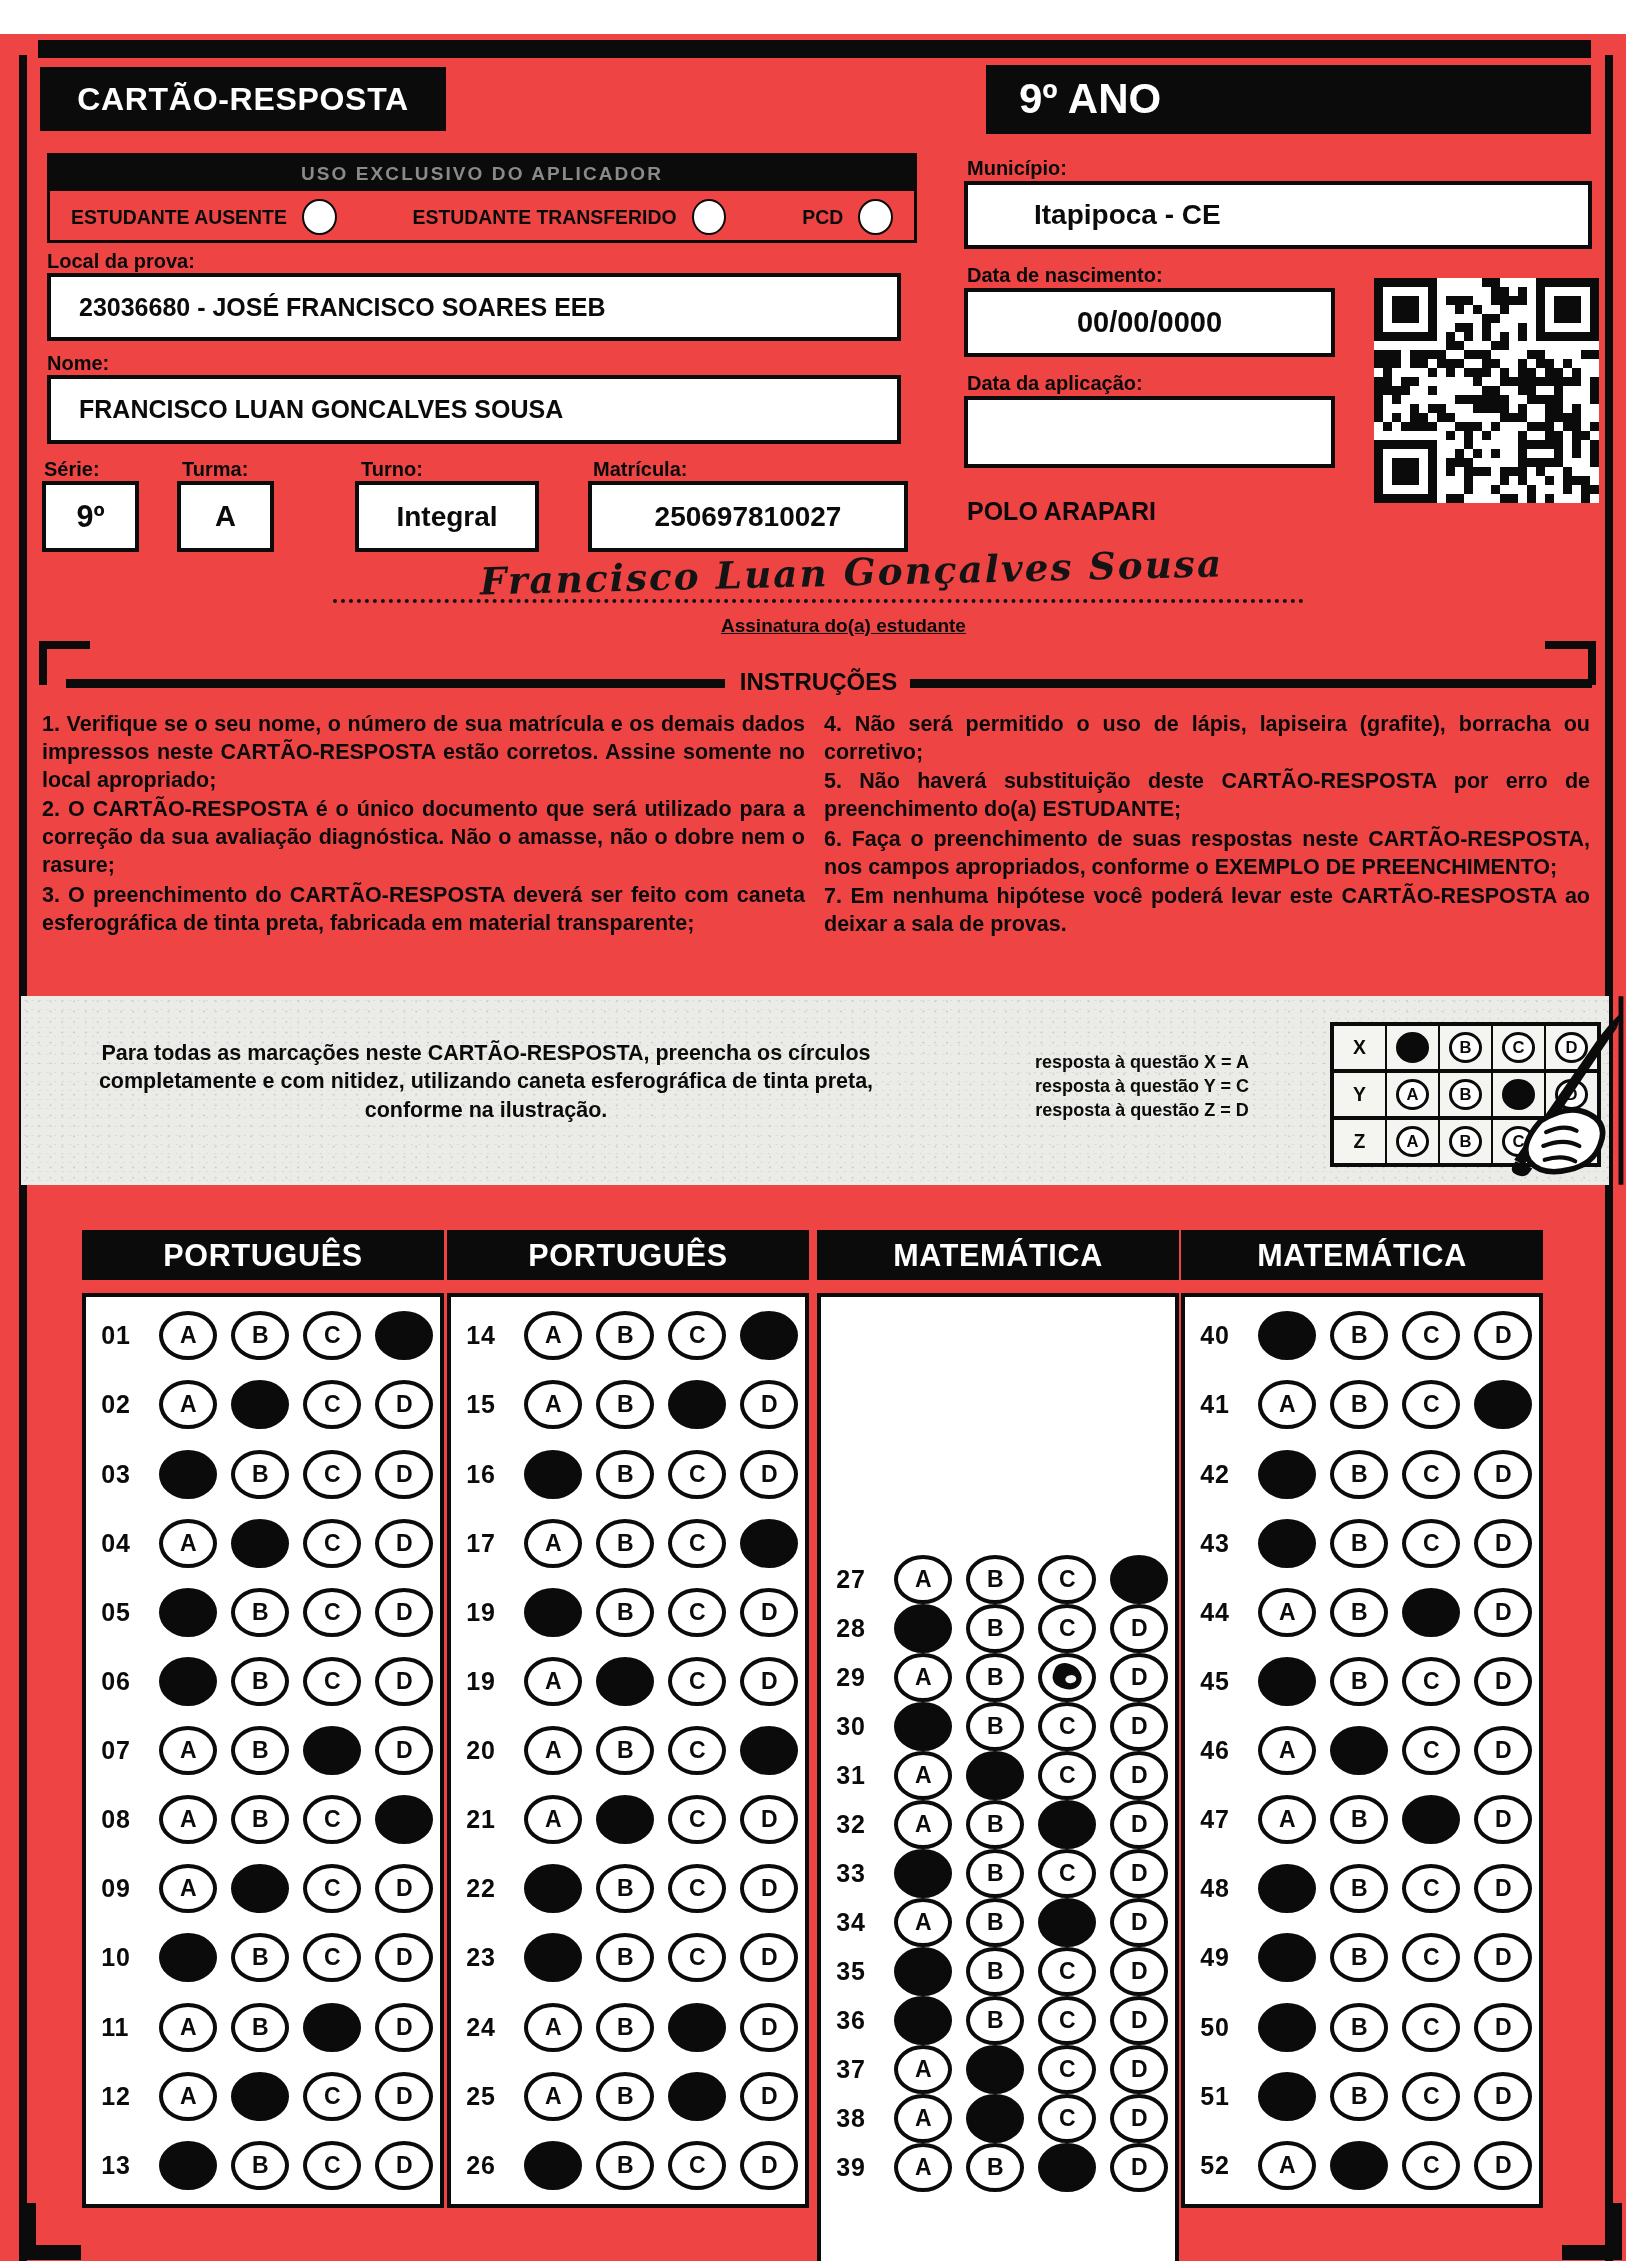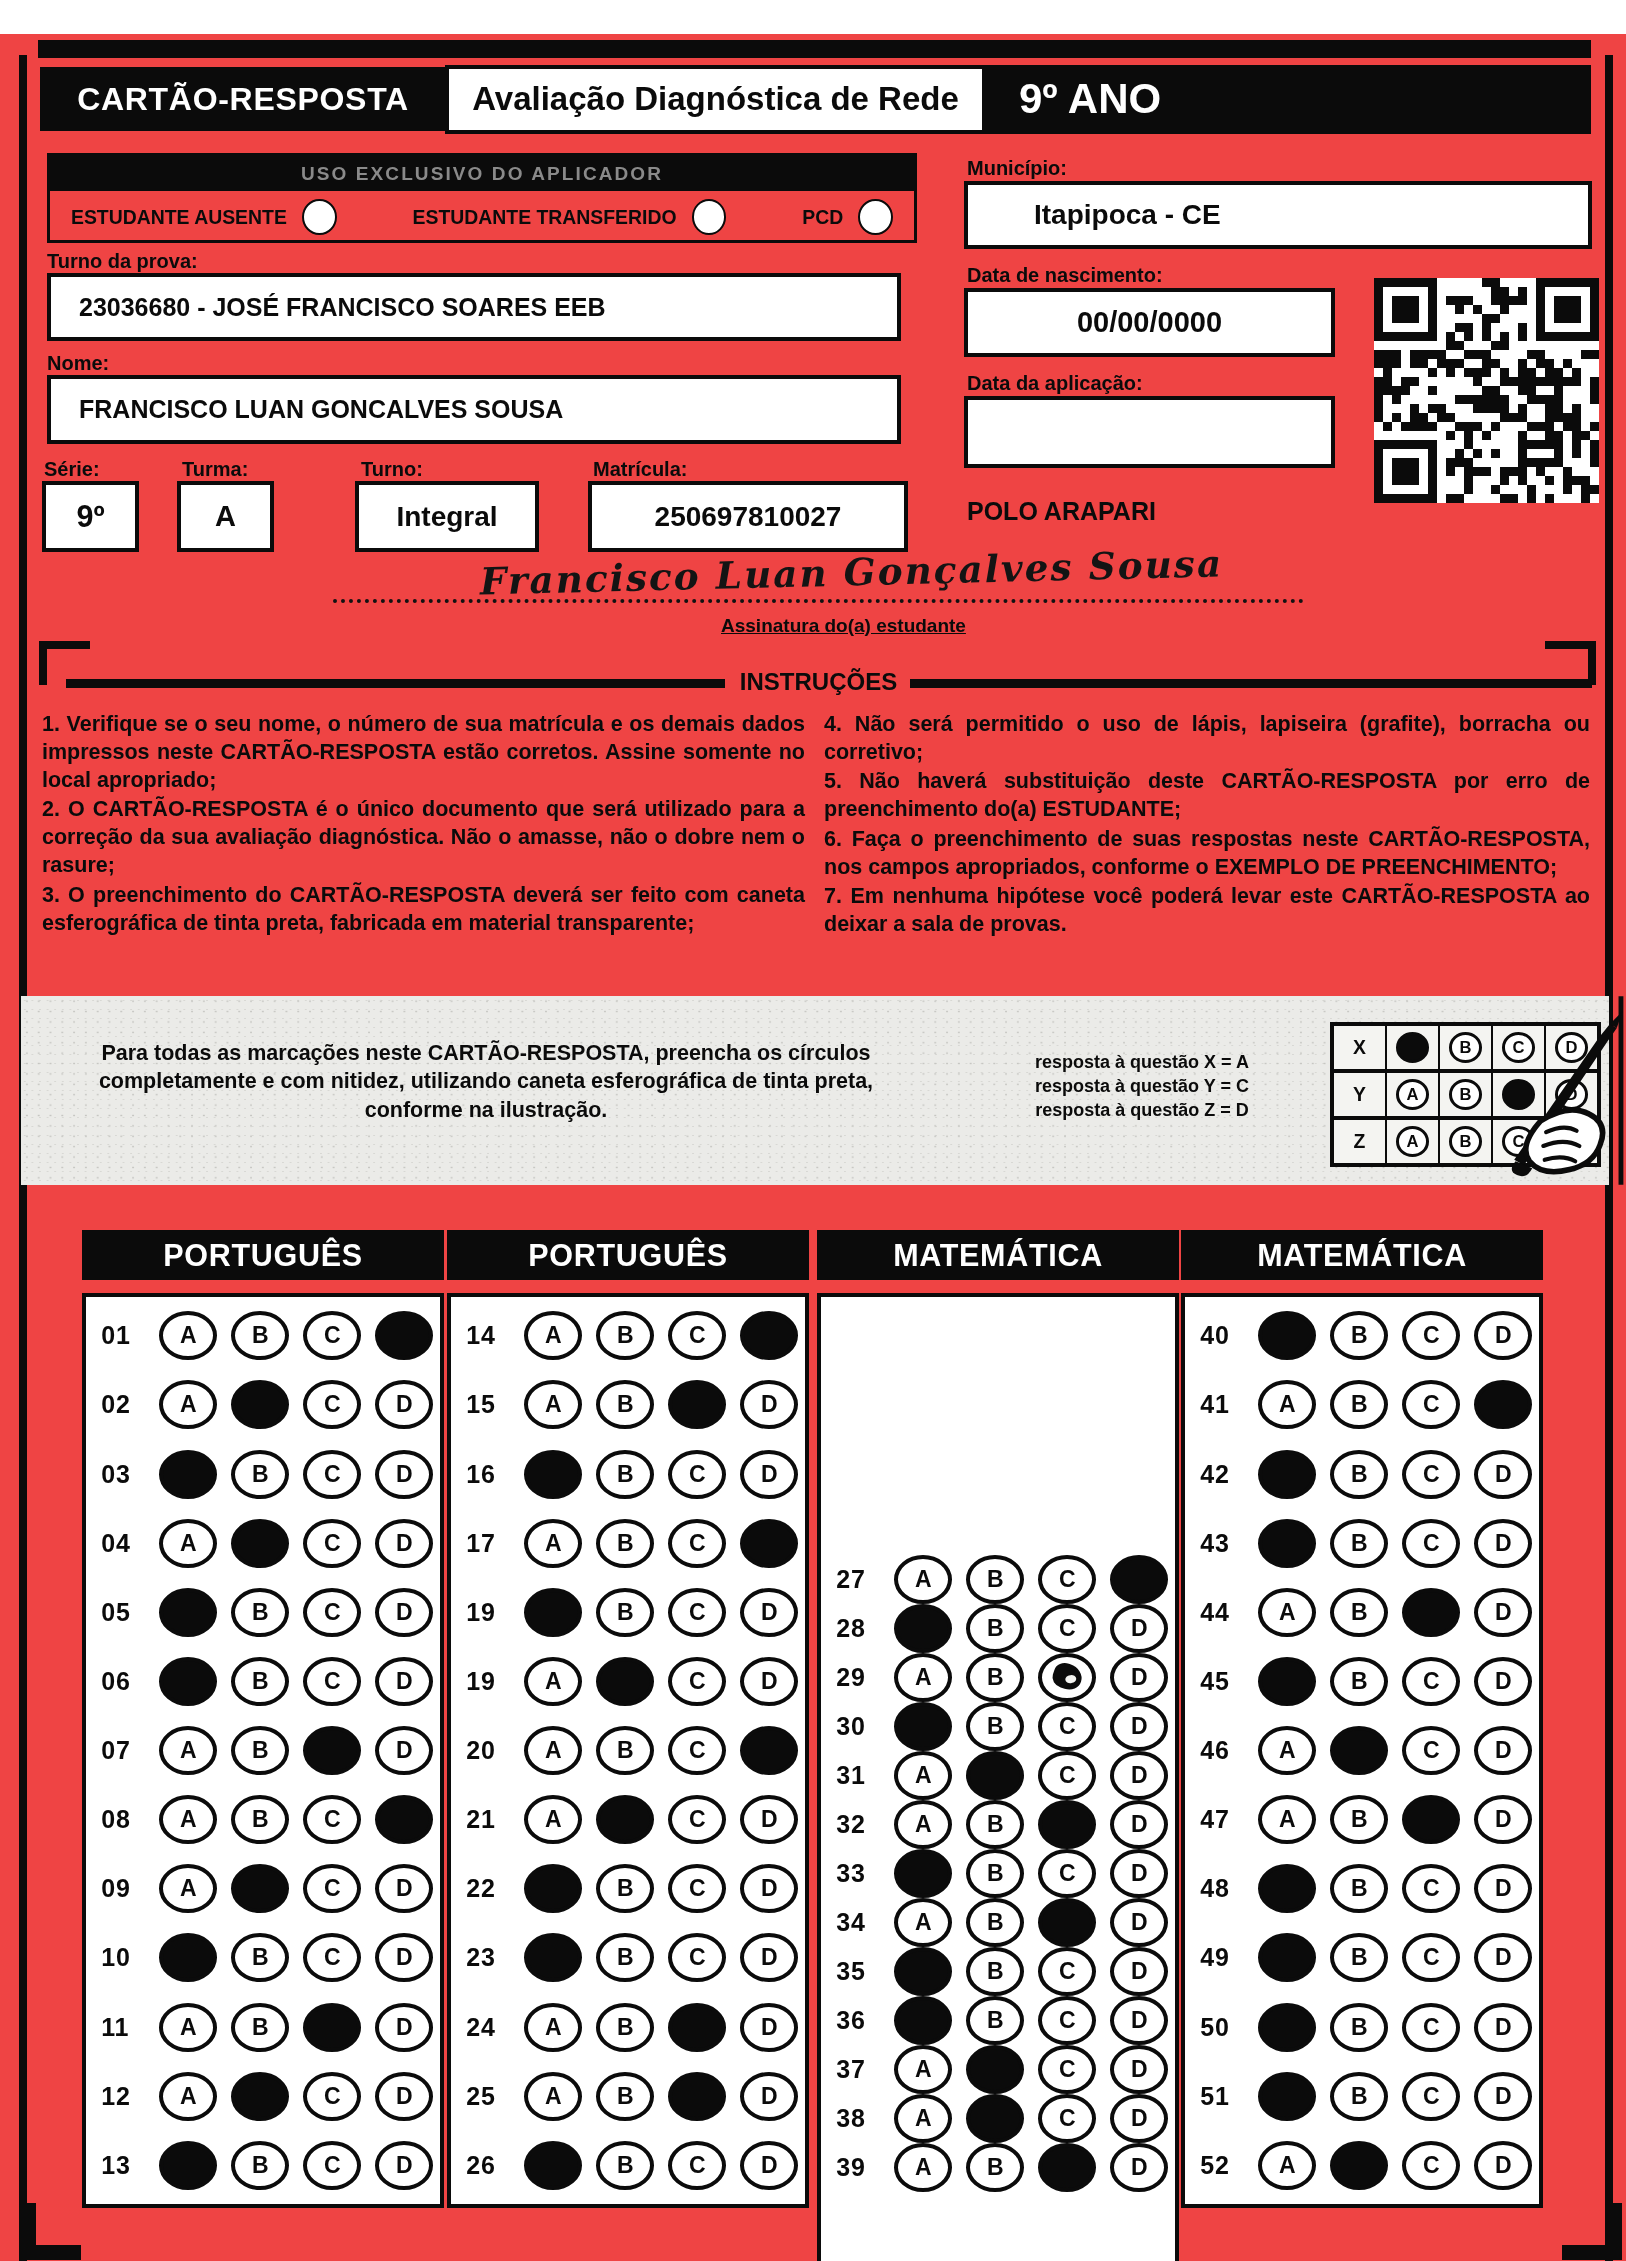--- a/index.html
+++ b/index.html
@@ -94,42 +94,41 @@
 </head>
 <body>
 
 <div class="page">
 
   <div class="bar-top"></div>
   <div class="edge-left"></div>
   <div class="edge-right"></div>
 
   <div class="hdr-black hdr-card">CARTÃO-RESPOSTA</div>
-  <div class="hdr-exam">Avaliação Diagnóstica de Rede</div>
   <div class="hdr-black hdr-grade">9º ANO</div>
 
   <div class="app-box">
     <div class="app-bar">USO EXCLUSIVO DO APLICADOR</div>
     <div class="app-row" id="applicator-row">
         <div class="chk-item">
           <span>ESTUDANTE AUSENTE</span>
           <span class="chk-circle"></span>
         </div>
         <div class="chk-item">
           <span>ESTUDANTE TRANSFERIDO</span>
           <span class="chk-circle"></span>
         </div>
         <div class="chk-item">
           <span>PCD</span>
           <span class="chk-circle"></span>
         </div>
       </div>
   </div>
 
-  <div class="lbl" style="left:47px;top:216px;">Turno da prova:</div>
+  <div class="lbl" style="left:47px;top:216px;">Local da prova:</div>
   <div class="fbox pad" style="left:47px;top:239px;width:854px;height:68px;">
     <span>23036680 - JOSÉ FRANCISCO SOARES EEB</span>
   </div>
 
   <div class="lbl" style="left:47px;top:318px;">Nome:</div>
   <div class="fbox pad" style="left:47px;top:341px;width:854px;height:69px;">
     <span>FRANCISCO LUAN GONCALVES SOUSA</span>
   </div>
 
   <div class="lbl" style="left:44px;top:424px;">Série:</div>

